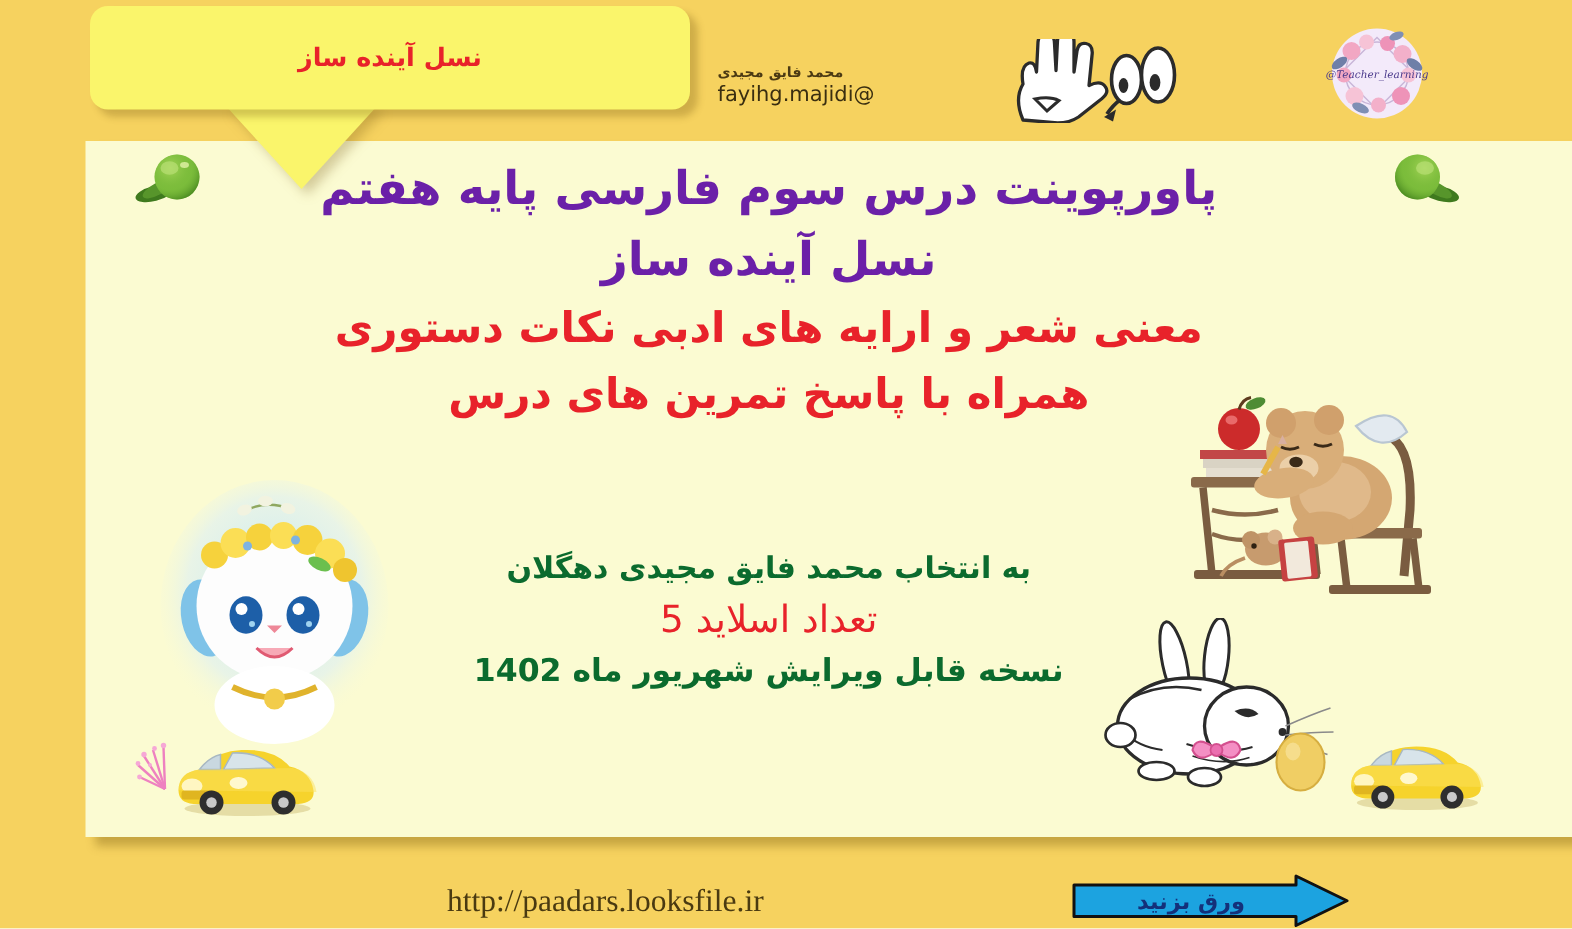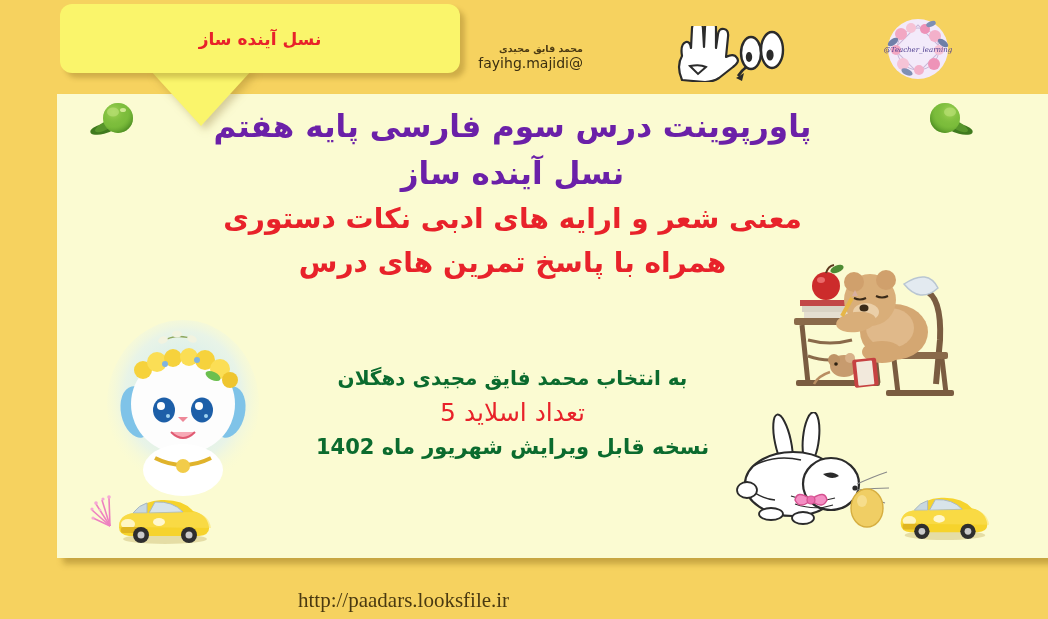--- a/index.html
+++ b/index.html
@@ -55,21 +55,21 @@
     border-left: 51px solid transparent;
     border-right: 51px solid transparent;
     border-top: 56px solid #FAF56B;
     filter: drop-shadow(4px 4px 4px rgba(120,90,20,0.30));
   }
 
   
   #signature {
     position: absolute;
     right: 465px; top: 44px;
-    text-align: right;
+    text-align: left;
     line-height: 1.15;
     z-index: 20;
   }
   #sig-name {
     font-size: 9.5px;
     color: #4B3A13;
     direction: rtl;
     font-weight: bold;
   }
   #sig-handle {
@@ -484,14 +484,20 @@
 
   <div id="bubble-wrap">
     <div id="bubble-tail"></div>
     <div id="bubble-body">
       <span id="bubble-text">نسل آینده ساز</span>
     </div>
   </div>
 
   <div id="footer-url">http://paadars.looksfile.ir</div>
 
+  <div id="next-btn">
+    <svg width="186" height="37" viewBox="0 0 186 37">
+      <path d="M2 8 L150 8 L150 2 L184 18.5 L150 35 L150 29 L2 29 Z" fill="#1CA3E0" stroke="#111111" stroke-width="2" stroke-linejoin="round"></path>
+    </svg>
+    <div id="next-btn-label">ورق بزنید</div>
+  </div>
 
 </div>
 
 </body></html>

